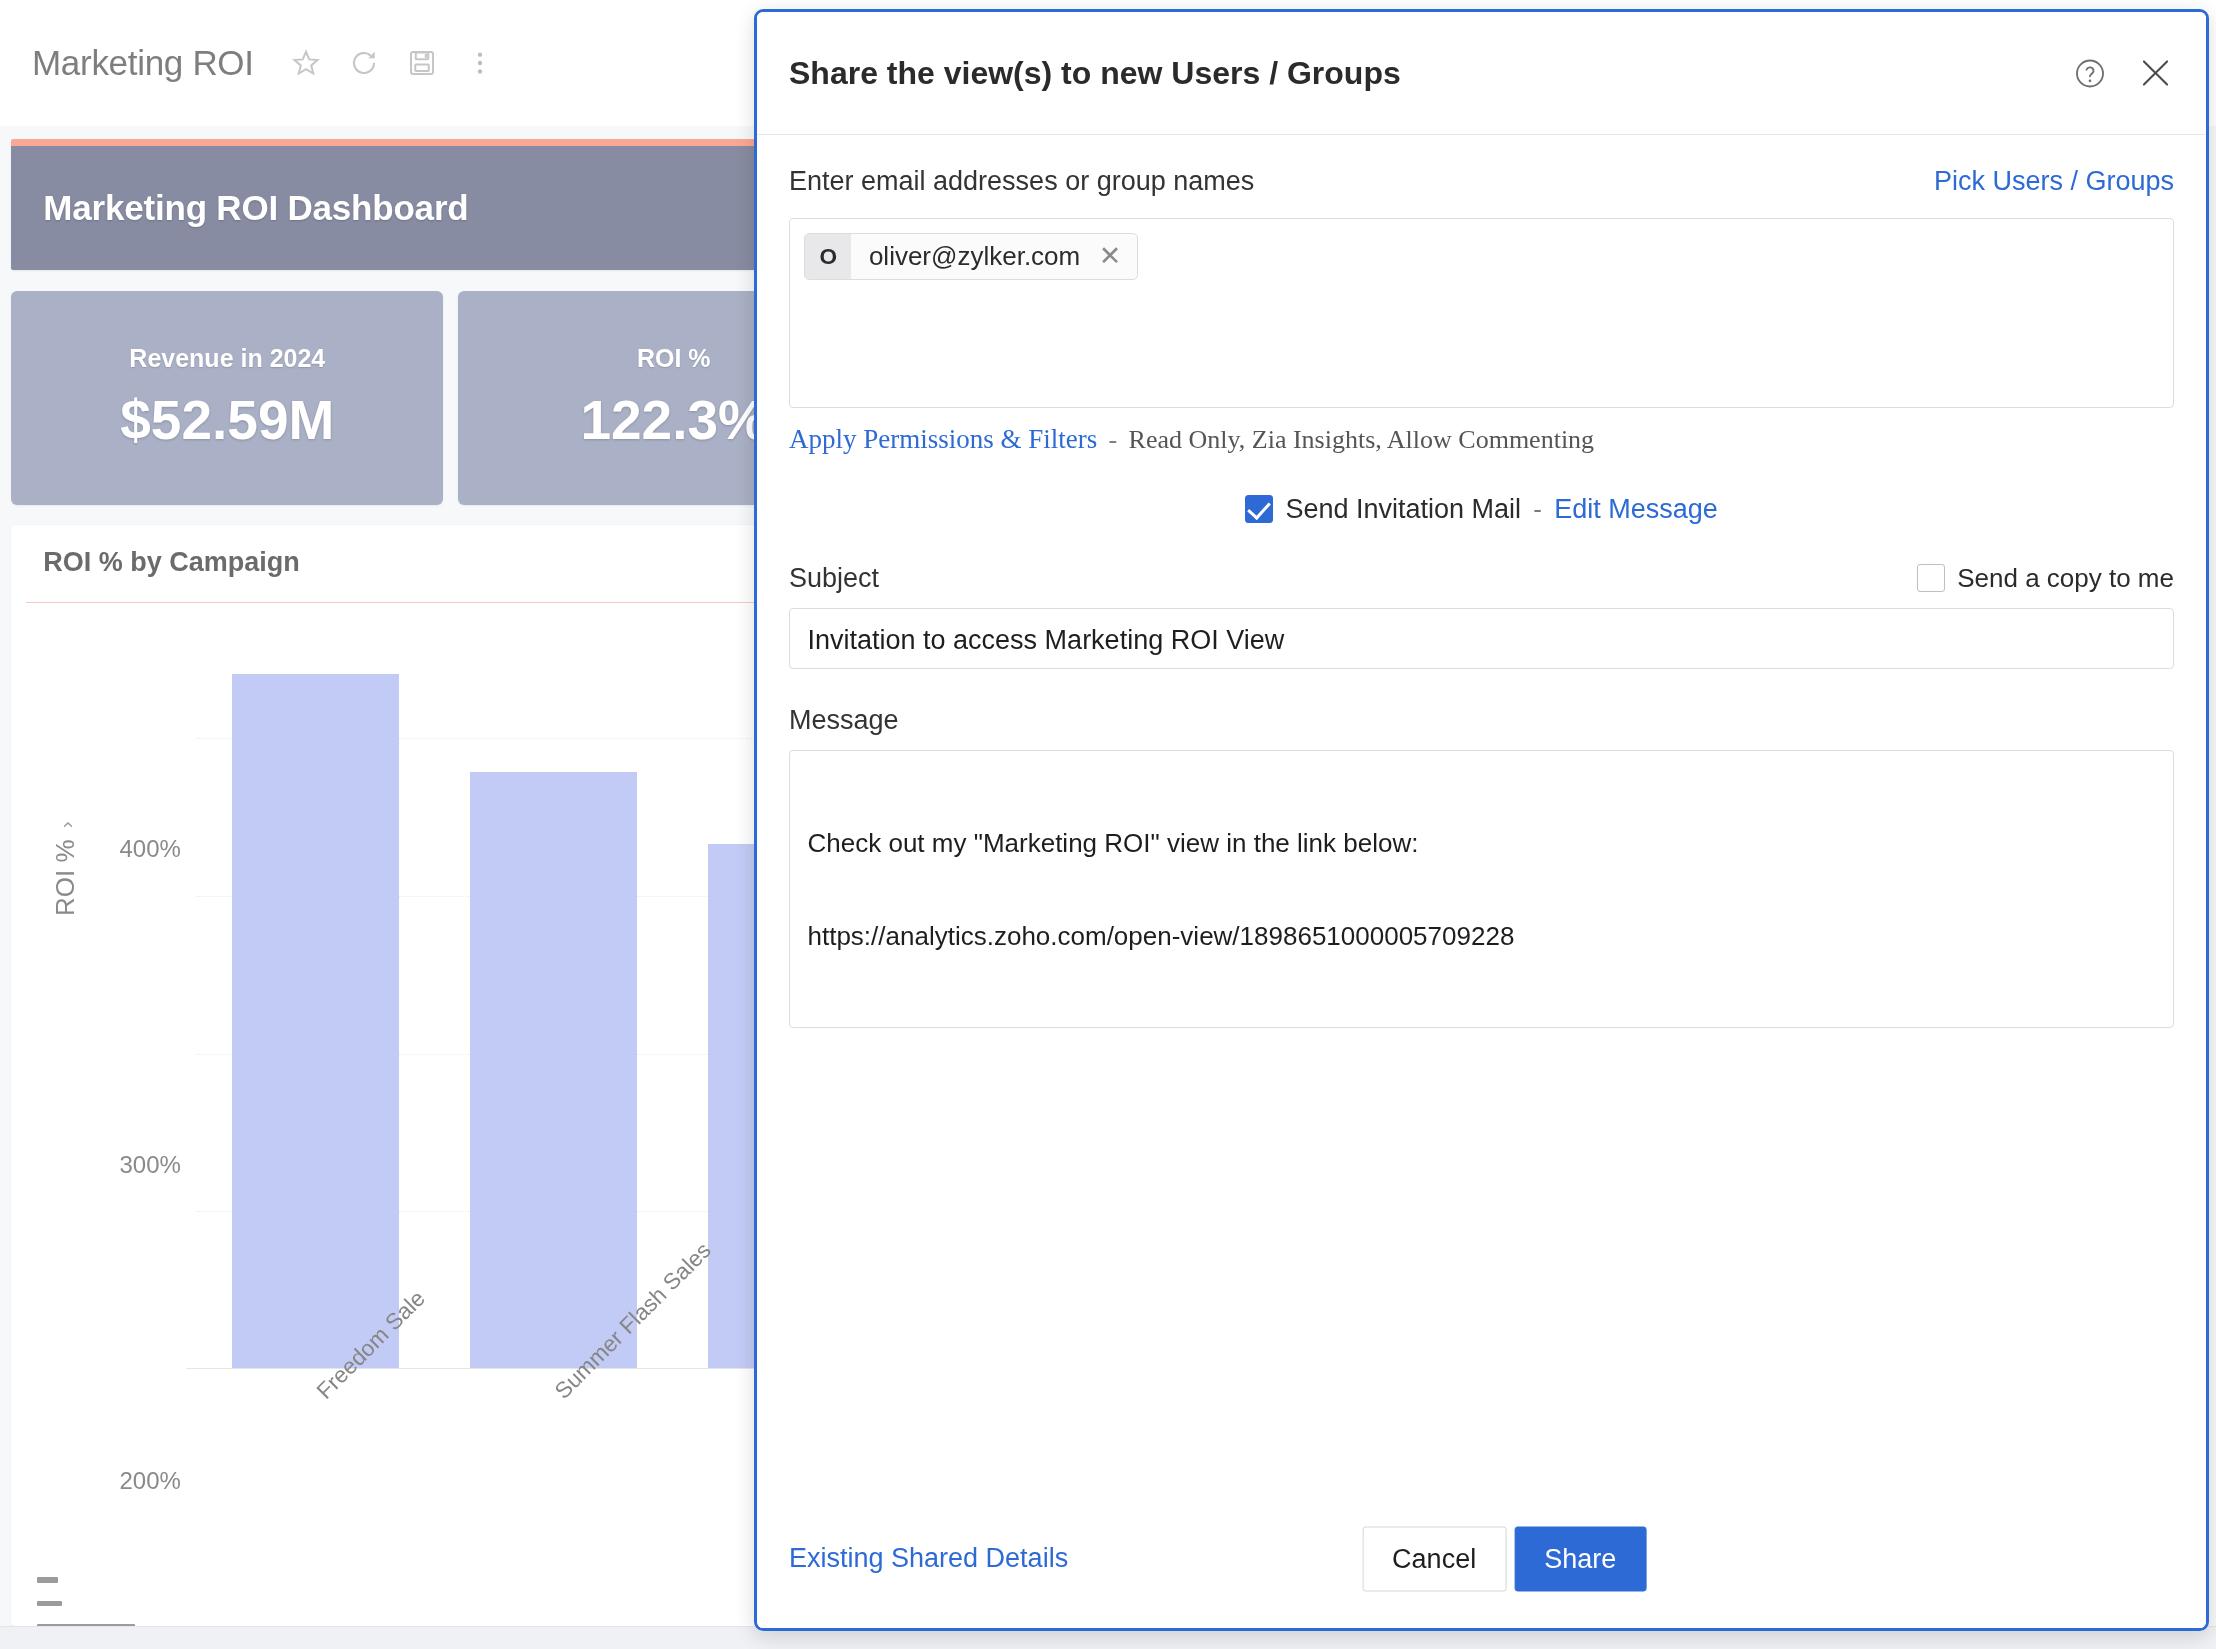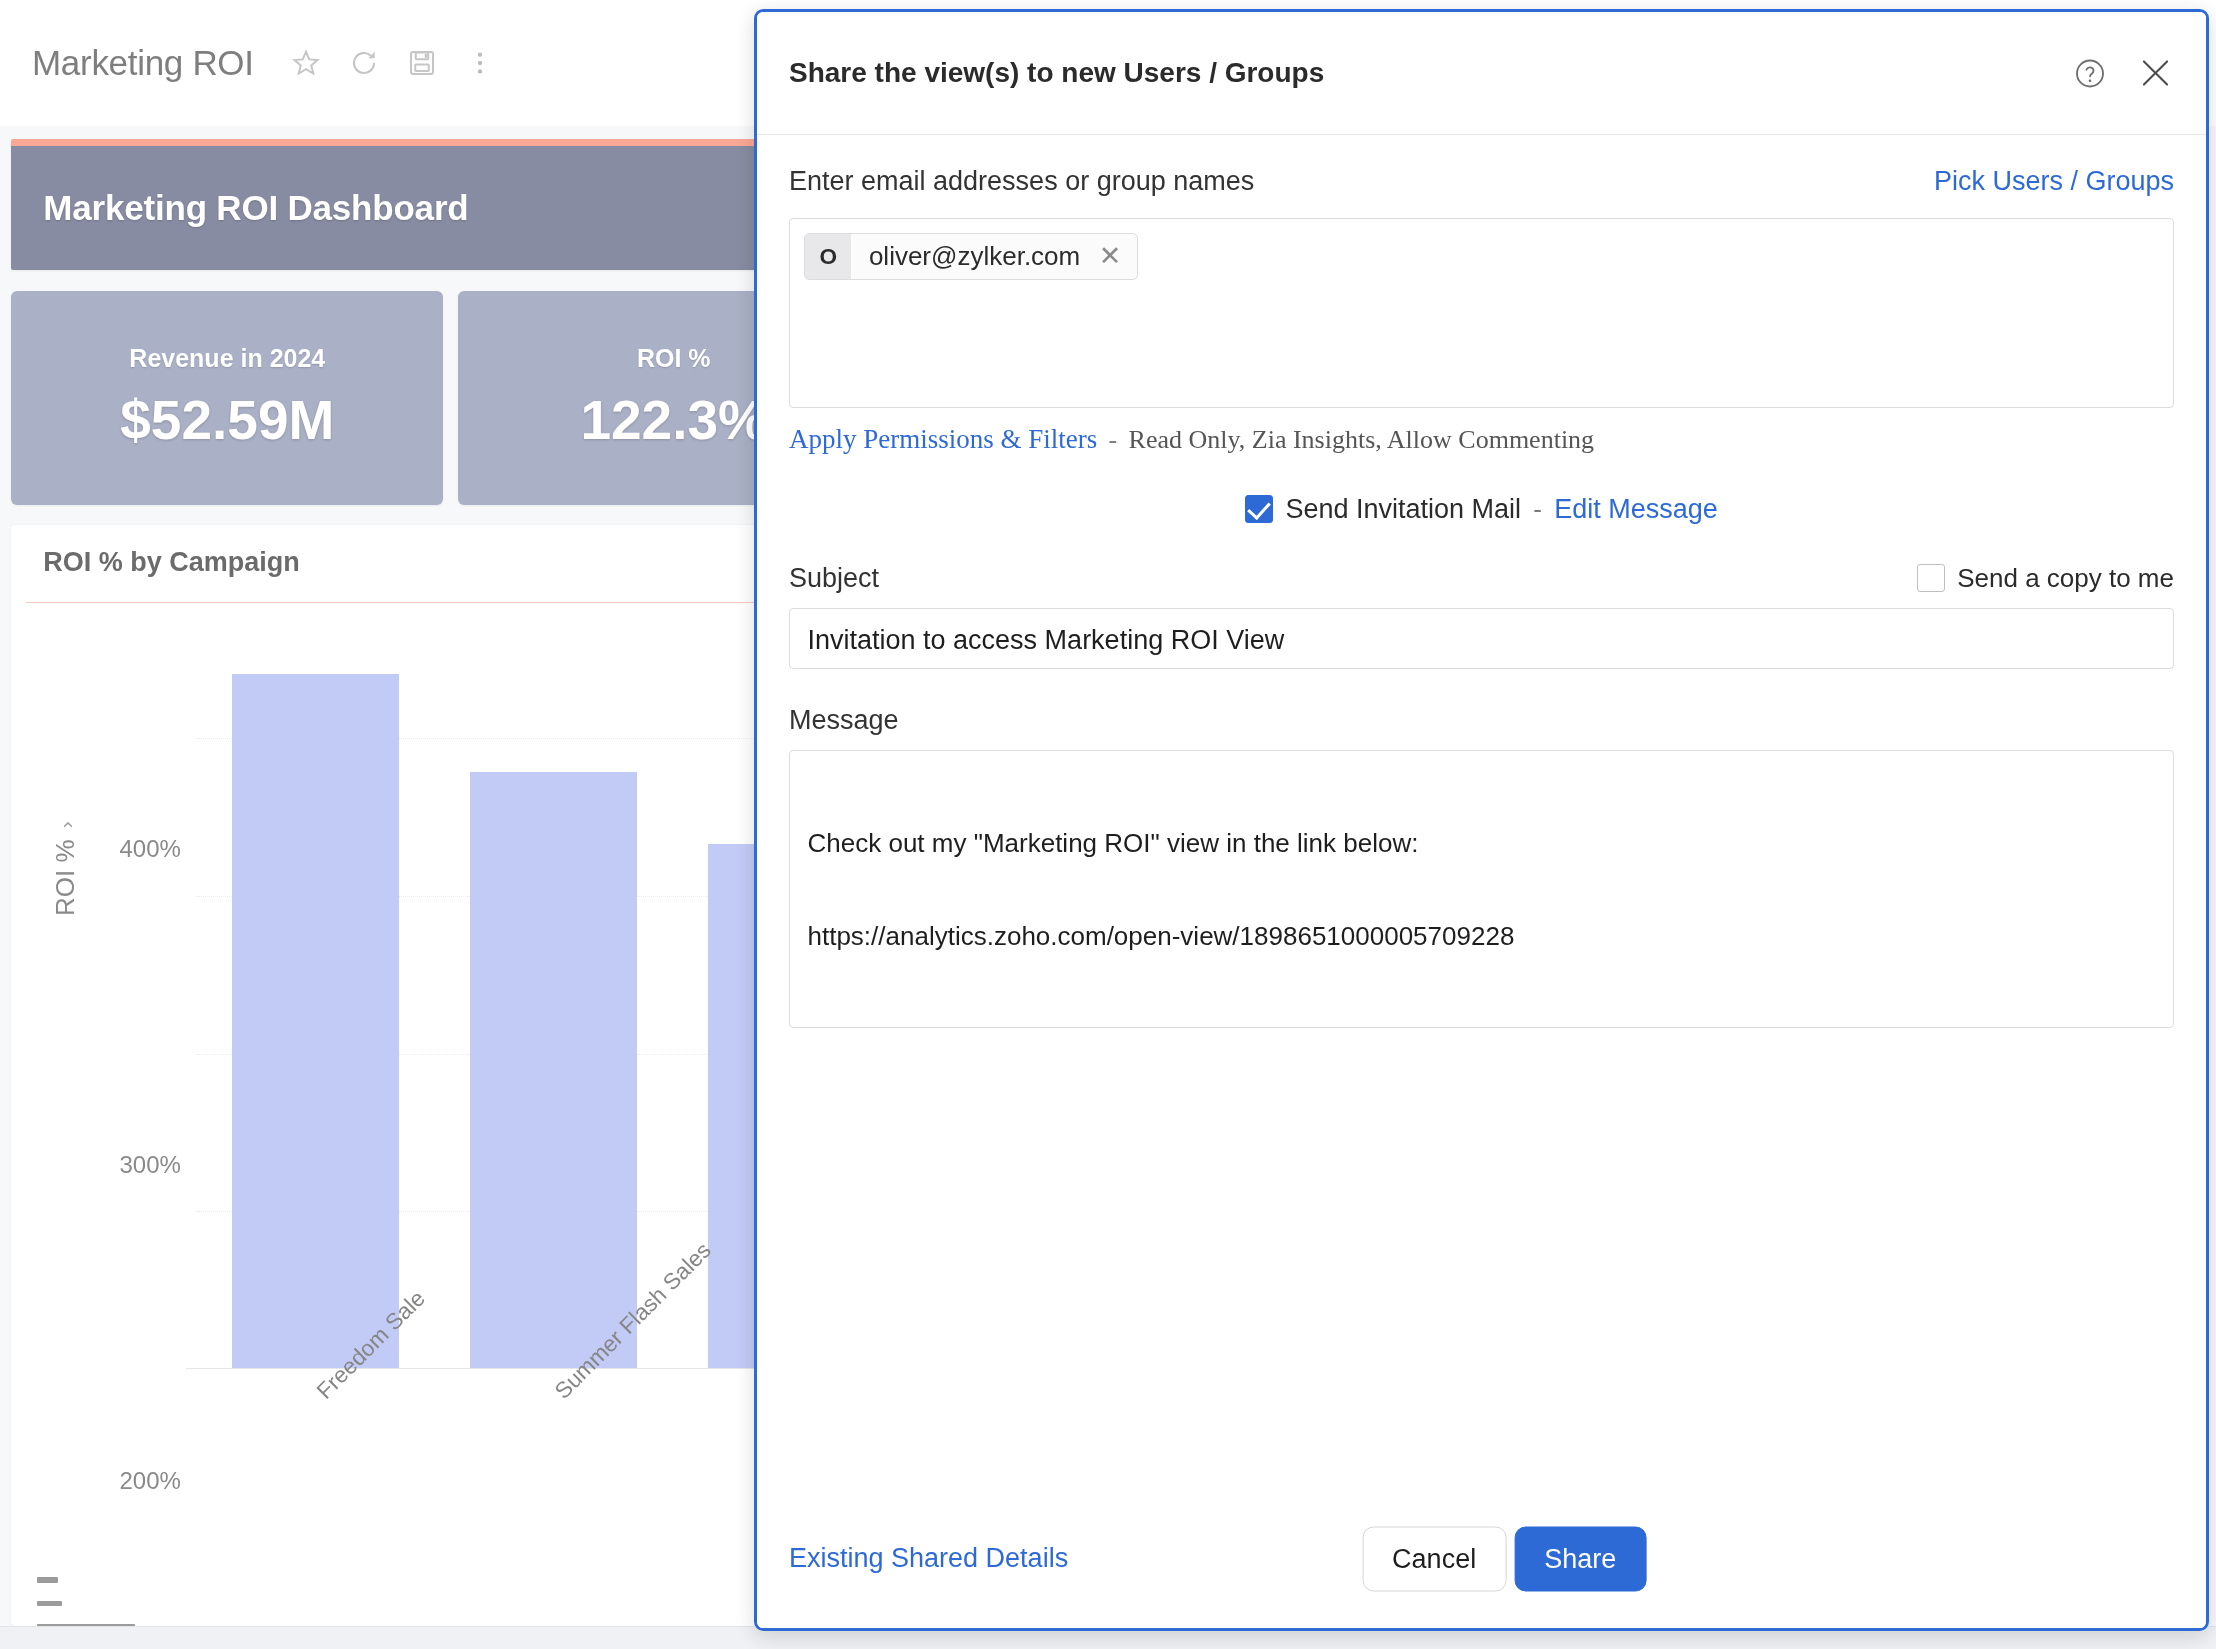--- a/index.html
+++ b/index.html
@@ -190,21 +190,21 @@
   }
   #dlg-header {
     position: relative;
     height: 123px; min-height: 123px;
     background: #ffffff;
     border-bottom: 1px solid #e8e8ea;
     display: flex; align-items: center;
     padding: 0 32px;
   }
   #dlg-title {
-    font-size: 28px; font-weight: 700; color: #2b2b2b;
+    font-size: 32px; font-weight: 700; color: #2b2b2b;
   }
   #dlg-header-actions {
     position: absolute; right: 32px; top: 50%;
     transform: translateY(-50%);
     display: flex; align-items: center; gap: 29px;
   }
   .hdr-icon { width: 37px; height: 37px; display: flex; align-items: center; justify-content: center; cursor: pointer; }
 
   #dlg-body {
     flex: 1 1 auto;
@@ -300,21 +300,21 @@
     position: relative;
   }
   #existing-link { font-size: 27px; color: #2d6ad5; cursor: pointer; }
   #footer-btns {
     position: absolute; left: 50%; top: 50%;
     transform: translate(-42%, -50%);
     display: flex; align-items: center; gap: 8.2px;
   }
   .btn {
     font-size: 27px;
-    border-radius: 11px;
+    border-radius: 3px;
     padding: 16px 29px;
     cursor: pointer;
     font-family: "Liberation Sans", sans-serif;
     white-space: nowrap;
   }
   #cancel-btn { background: #ffffff; border: 1px solid #d6d6da; color: #1e1e1e; }
   #share-btn { background: #2d6ad5; border: 1px solid #2d6ad5; color: #ffffff; }
 </style>
 </head>
 <body>

